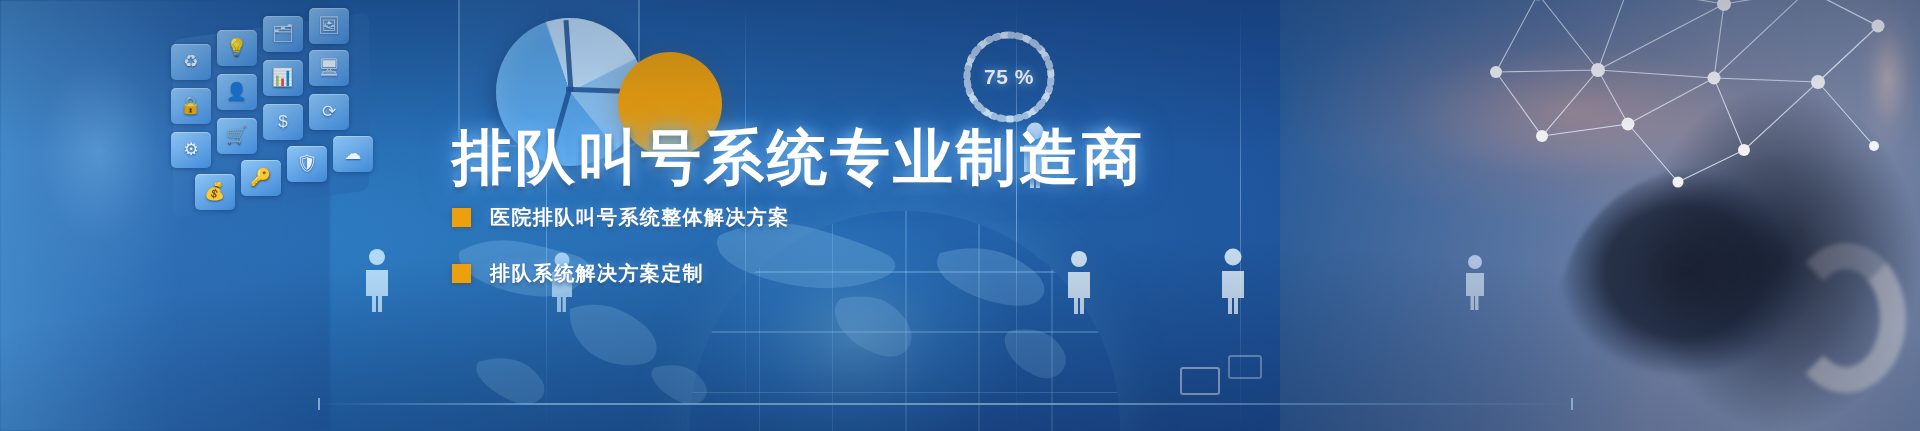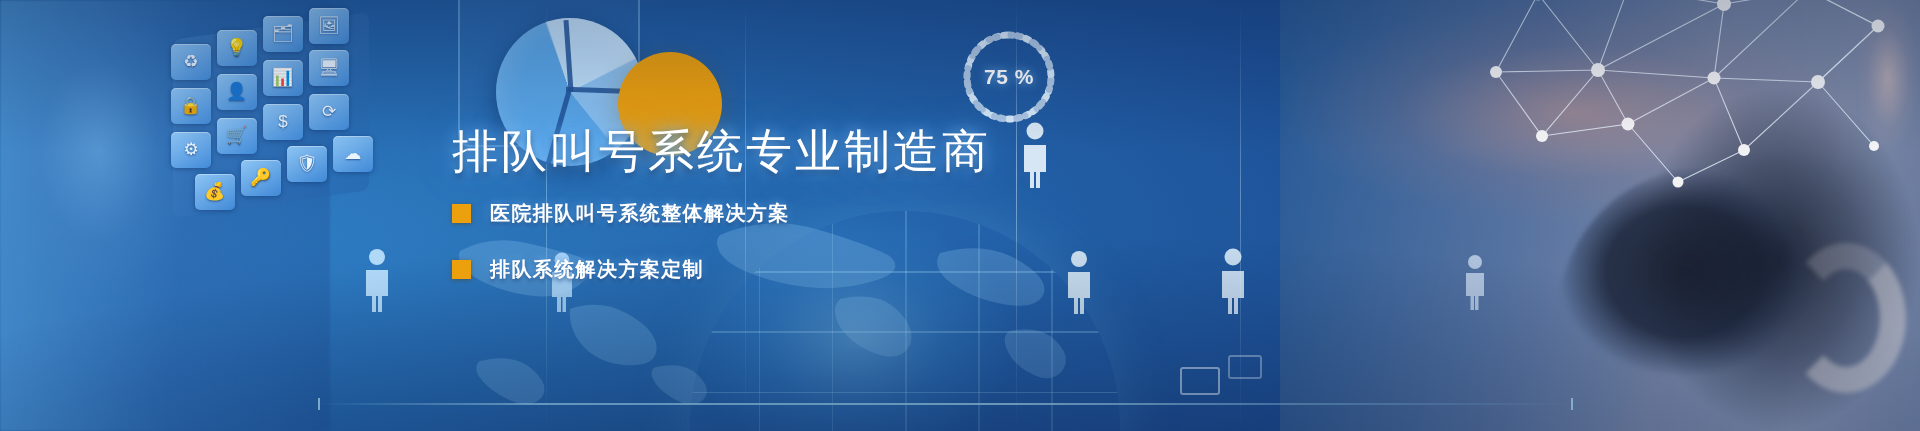--- a/index.html
+++ b/index.html
@@ -135,28 +135,28 @@
     position:absolute; left:318px; bottom:26px; width:1255px; height:2px;
     background:linear-gradient(90deg, rgba(150,215,255,0) 0%, rgba(165,225,255,.75) 18%, rgba(175,230,255,.85) 55%, rgba(150,215,255,.25) 88%, rgba(150,215,255,0) 100%);
   }
   .bottom-rule-cap{
     position:absolute; bottom:21px; width:2px; height:12px;
     background:rgba(180,230,255,.8);
   }
   
   .copy{ position:absolute; left:452px; top:128px; width:1180px; }
   .headline{
-    font-size:46px; font-weight:normal; color:#ffffff;
+    font-size:60px; font-weight:bold; color:#ffffff;
     letter-spacing:3px; line-height:1;
     text-shadow:
       0 0 14px rgba(120,195,255,.95),
       0 0 32px rgba(70,150,240,.75),
       0 3px 6px rgba(6,26,66,.75);
   }
-  .bullets{ position:relative; margin-top:26px; height:92px; }
+  .bullets{ position:relative; margin-top:16px; height:92px; }
   .bullet{ position:absolute; display:flex; align-items:center; }
   .bullet .sq{
     width:19px; height:19px; background:#eda00d; margin-right:19px; flex:0 0 auto;
     box-shadow:0 1px 4px rgba(90,55,0,.45);
   }
   .bullet .txt{
     font-size:20px; font-weight:bold; color:#ffffff; letter-spacing:1.4px;
     text-shadow:0 0 8px rgba(110,185,255,.8), 0 2px 4px rgba(6,26,66,.7);
     white-space:nowrap;
   }

